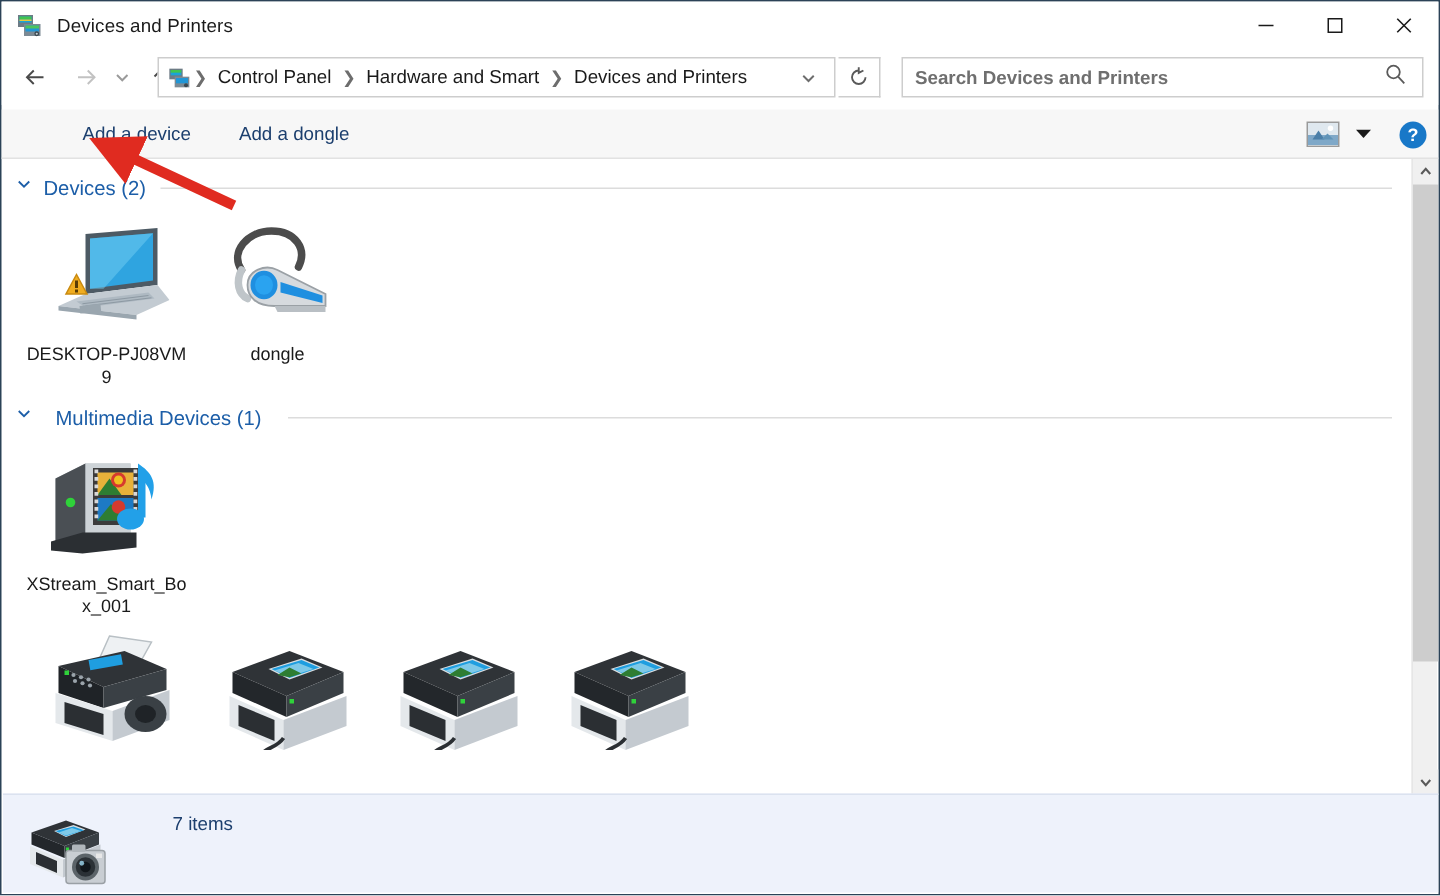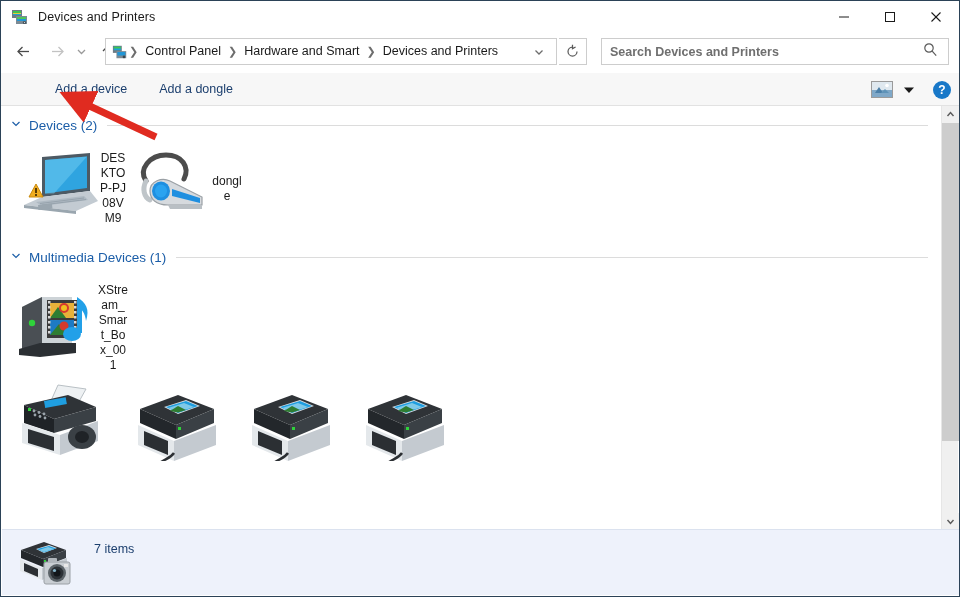--- a/index.html
+++ b/index.html
@@ -98,21 +98,21 @@
   }
   .group-header {
     display: flex; align-items: center; height: 22px; margin-top: 8px; padding-left: 8px;
   }
   .group-chevron { margin-right: 7px; }
   .group-title { font-size: 13.5px; color: #1c5ea8; white-space: nowrap; }
   .group-rule { flex: 1; height: 1px; background: #dcdcdc; margin-left: 10px; margin-right: 14px; }
 
   .tile-row { display: flex; padding-left: 12px; }
   .tile {
-    width: 114px; display: flex; flex-direction: row; align-items: center;
+    width: 114px; display: flex; flex-direction: column; align-items: center;
     padding-top: 10px;
   }
   .tile-icon { width: 84px; height: 78px; position: relative; }
   .tile-label {
     font-size: 12px; color: #1a1a1a; text-align: center; line-height: 15px;
     margin-top: 5px; width: 110px; word-break: break-all;
   }
 
   
   #scrollbar {
@@ -125,21 +125,21 @@
   }
   #sb-thumb {
     position: absolute; left: 0; top: 17px; width: 17px; height: 318px; background: #cdcdcd;
   }
   #sb-down { position: absolute; left: 0; bottom: 0; }
 
   
   #statusbar {
     position: absolute; left: 1px; bottom: 1px; width: 957px; height: 66px;
     background: #eef2fb; border-top: 1px solid #dbe2ef;
-    display: flex; align-items: center;
+    display: flex; align-items: flex-end; gap: 21px;
   }
   #status-icon { width: 62px; height: 54px; margin-left: 16px; position: relative; }
   #status-text { font-size: 12.5px; color: #1c3f6e; margin-left: 14px; align-self: flex-start; margin-top: 12px; }
 
   
   #annotation {
     position: absolute; left: 0; top: 0; width: 960px; height: 597px; pointer-events: none;
   }
 </style>
 </head>
@@ -321,21 +321,21 @@
             <ellipse cx="33" cy="44" rx="9" ry="9.5" fill="#1f8fe0"></ellipse>
             <ellipse cx="33" cy="44" rx="6" ry="6.5" fill="#2aa3f0"></ellipse>
             <polygon points="44,42 72,51 72,56 44,49" fill="#1f8fe0"></polygon>
             <path d="M40 58 L74 58 L74 62 L42 62 Z" fill="#b9bfc4"></path>
           </svg>
         </div>
         <div class="tile-label">dongle</div>
       </div>
     </div>
 
-    <div class="group-header" style="margin-top:20px;">
+    <div class="group-header" style="margin-top:8px;gap:8px;">
       <span class="group-chevron">
         <svg width="12" height="12" viewBox="0 0 12 12">
             <polyline points="2.5,4 6,7.5 9.5,4" fill="none" stroke="#1c5ea8" stroke-width="1.2"></polyline>
           </svg>
       </span>
       <span class="group-title">Multimedia Devices (1)</span>
       <span class="group-rule"></span>
     </div>
 
     <div class="tile-row">

